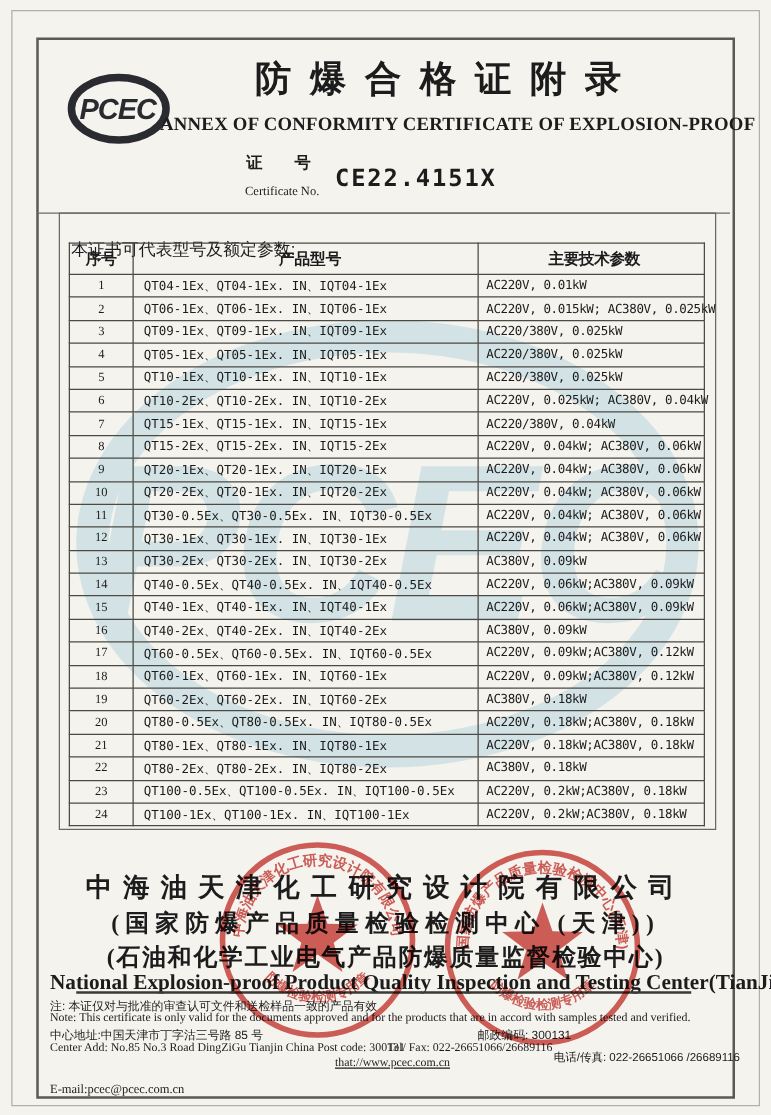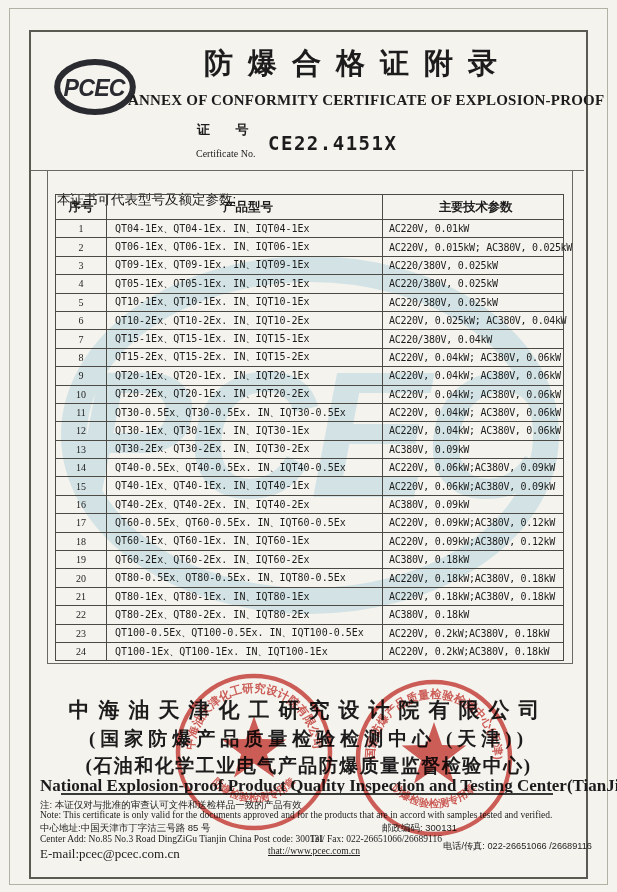--- a/index.html
+++ b/index.html
@@ -59,21 +59,21 @@
   .org-en{left:40px;top:776px;width:537px;text-align:center;font-family:"Liberation Serif","DejaVu Serif",serif;font-weight:bold;font-size:17px;white-space:nowrap;z-index:1;}
   .org-underline{left:61px;top:793px;width:492px;height:2px;background:#3a3a36;z-index:1;}
   
   .note-cn{left:40px;top:799px;font-size:9.5px;white-space:nowrap;z-index:1;}
   .note-en{left:40px;top:810px;font-size:9.5px;font-family:"Liberation Serif",serif;white-space:nowrap;z-index:1;}
   .addr-cn{left:40px;top:822px;font-size:9.5px;white-space:nowrap;z-index:1;}
   .postcode-cn{left:352px;top:822px;font-size:9.5px;white-space:nowrap;z-index:1;padding-left:30px;}
   .tel-cn{left:443px;top:822px;font-size:9.2px;white-space:nowrap;z-index:1;margin-top:18px;}
   .addr-en{left:40px;top:834px;font-size:9.5px;font-family:"Liberation Serif",serif;white-space:nowrap;z-index:1;}
   .tel-en{left:310px;top:834px;font-size:9.5px;font-family:"Liberation Serif",serif;white-space:nowrap;z-index:1;}
-  .email{left:40px;top:846px;font-size:13px;font-family:"Liberation Serif",serif;white-space:nowrap;z-index:1;}
+  .email{left:40px;top:866px;font-size:10px;font-family:"Liberation Serif",serif;white-space:nowrap;z-index:1;}
   .website{left:268px;top:846px;font-size:9.5px;font-family:"Liberation Serif",serif;text-decoration:underline;white-space:nowrap;z-index:1;}
   
   .stamp{width:164px;height:164px;z-index:3;opacity:.78;mix-blend-mode:multiply;}
   .stamp1{left:172px;top:670px;}
   .stamp2{left:352px;top:676px;}
 </style>
 </head>
 <body>
 
 <div class="page">

